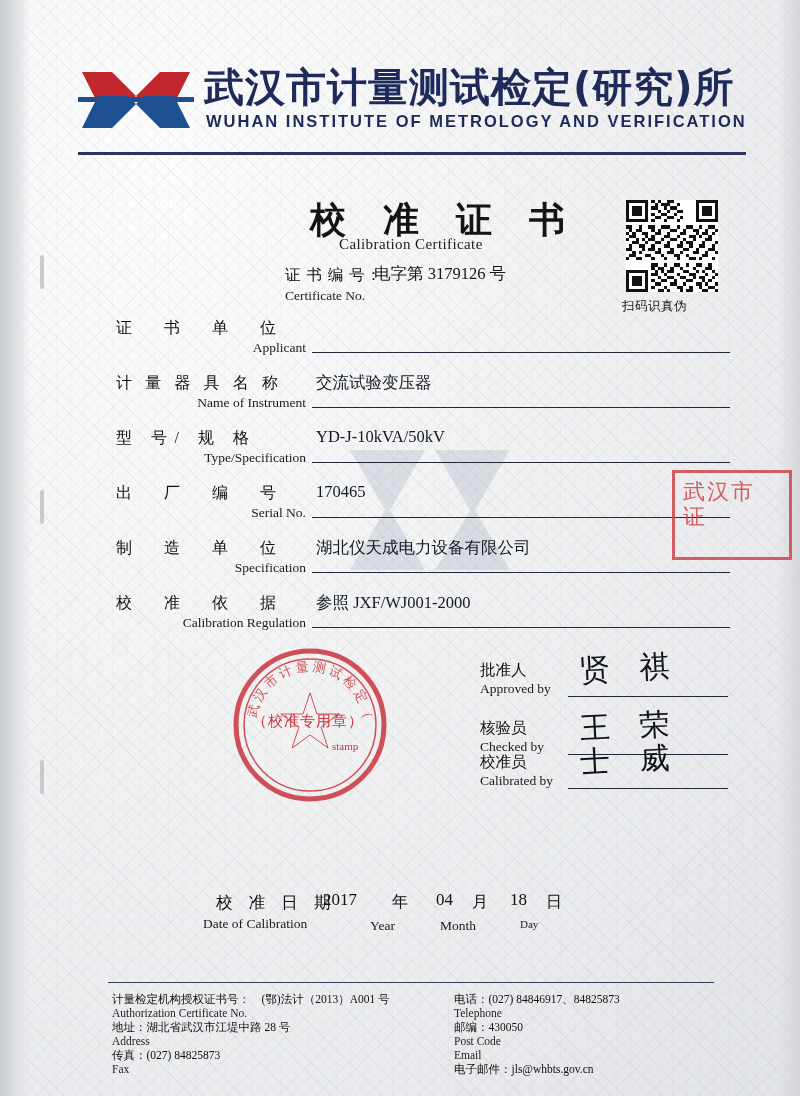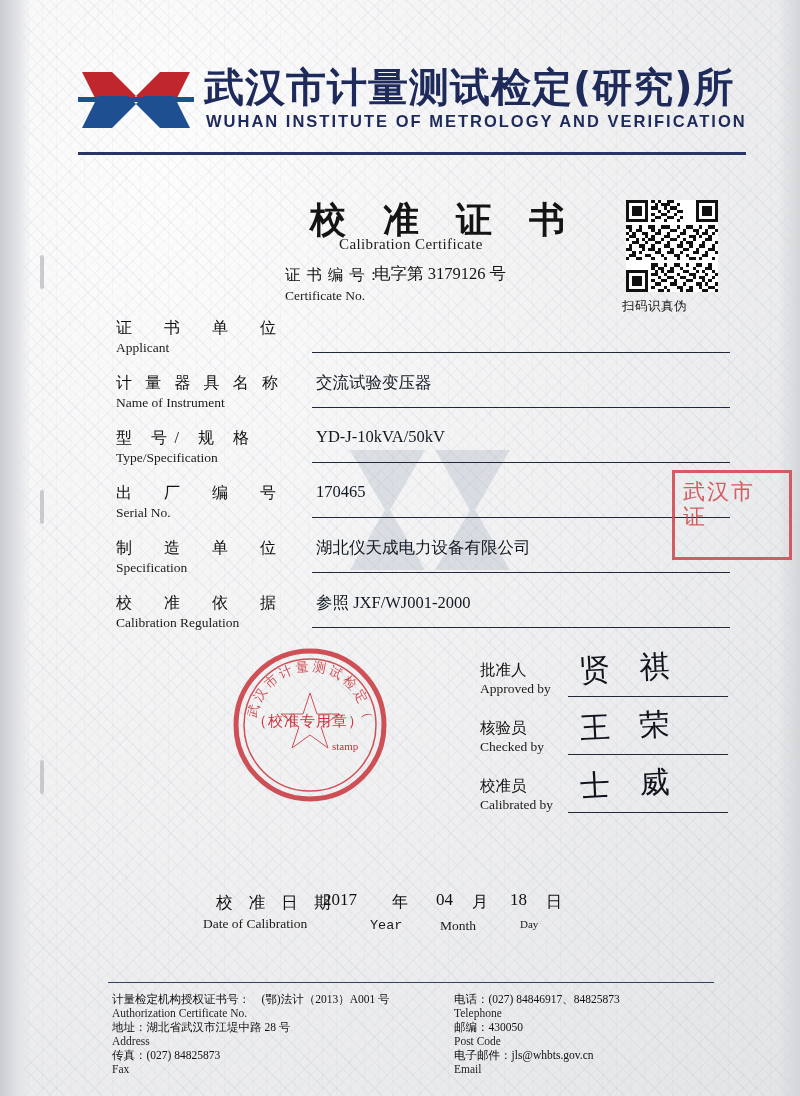--- a/index.html
+++ b/index.html
@@ -193,21 +193,21 @@
     font-size: 16px;
     color: #101010;
     text-align: justify;
     white-space: nowrap;
   }
   .field .lbl-en {
     position: absolute;
     left: 0;
     top: 22px;
     width: 190px;
-    text-align: left;
+    text-align: right;
     font-size: 13.5px;
     color: #1a1a1a;
     white-space: nowrap;
   }
   .field .val {
     position: absolute;
     left: 200px;
     top: -1px;
     font-size: 16.5px;
     color: #101820;
@@ -328,21 +328,21 @@
     font-size: 13.5px;
     color: #1a1a1a;
     white-space: nowrap;
   }
   .date-year { position: absolute; left: 323px; top: 890px; font-size: 17px; color:#101010;}
   .date-year-cn { position: absolute; left: 392px; top: 892px; font-size: 16px; color:#101010;}
   .date-month { position: absolute; left: 436px; top: 890px; font-size: 17px; color:#101010;}
   .date-month-cn { position: absolute; left: 472px; top: 892px; font-size: 16px; color:#101010;}
   .date-day { position: absolute; left: 510px; top: 890px; font-size: 17px; color:#101010;}
   .date-day-cn { position: absolute; left: 546px; top: 892px; font-size: 16px; color:#101010;}
-  .date-en-year { position: absolute; left: 370px; top: 918px; font-size: 13.5px; color:#1a1a1a;font-family:Liberation Mono, monospace;}
+  .date-en-year { position: absolute; left: 370px; top: 918px; font-size: 13.5px; color:#1a1a1a;}
   .date-en-month { position: absolute; left: 440px; top: 918px; font-size: 13.5px; color:#1a1a1a;}
   .date-en-day { position: absolute; left: 520px; top: 918px; font-size: 11px; color:#1a1a1a;}
 
   
   .footer-rule {
     position: absolute;
     left: 108px;
     top: 982px;
     width: 606px;
     border-top: 1px solid #35405f;
@@ -658,21 +658,21 @@
     <div class="s-line"></div>
   </div>
 
   <div class="sig" style="top:718px">
     <div class="s-cn">核验员</div>
     <div class="s-en">Checked by</div>
     <div class="s-hand">王 荣</div>
     <div class="s-line"></div>
   </div>
 
-  <div class="sig" style="top:776px">
+  <div class="sig" style="top:752px">
     <div class="s-cn">校准员</div>
     <div class="s-en">Calibrated by</div>
     <div class="s-hand">士 威</div>
     <div class="s-line"></div>
   </div>
 
   <div class="date-cn">校 准 日 期</div>
   <div class="date-en">Date of Calibration</div>
   <div class="date-year">2017</div>
   <div class="date-year-cn">年</div>
@@ -692,18 +692,18 @@
       <div class="f-line">地址：湖北省武汉市江堤中路 28 号</div>
       <div class="f-line f-en">Address</div>
       <div class="f-line">传真：(027) 84825873</div>
       <div class="f-line f-en">Fax</div>
     </div>
     <div class="f-col-right">
       <div class="f-line">电话：(027) 84846917、84825873</div>
       <div class="f-line f-en">Telephone</div>
       <div class="f-line">邮编：430050</div>
       <div class="f-line f-en">Post Code</div>
+      <div class="f-line f-en">Email</div>
       <div class="f-line">电子邮件：jls@whbts.gov.cn</div>
-      <div class="f-line f-en">Email</div>
     </div>
   </div>
   <div class="page-no">共 3 页 第 1 页</div>
 </div>
 
 </body></html>

